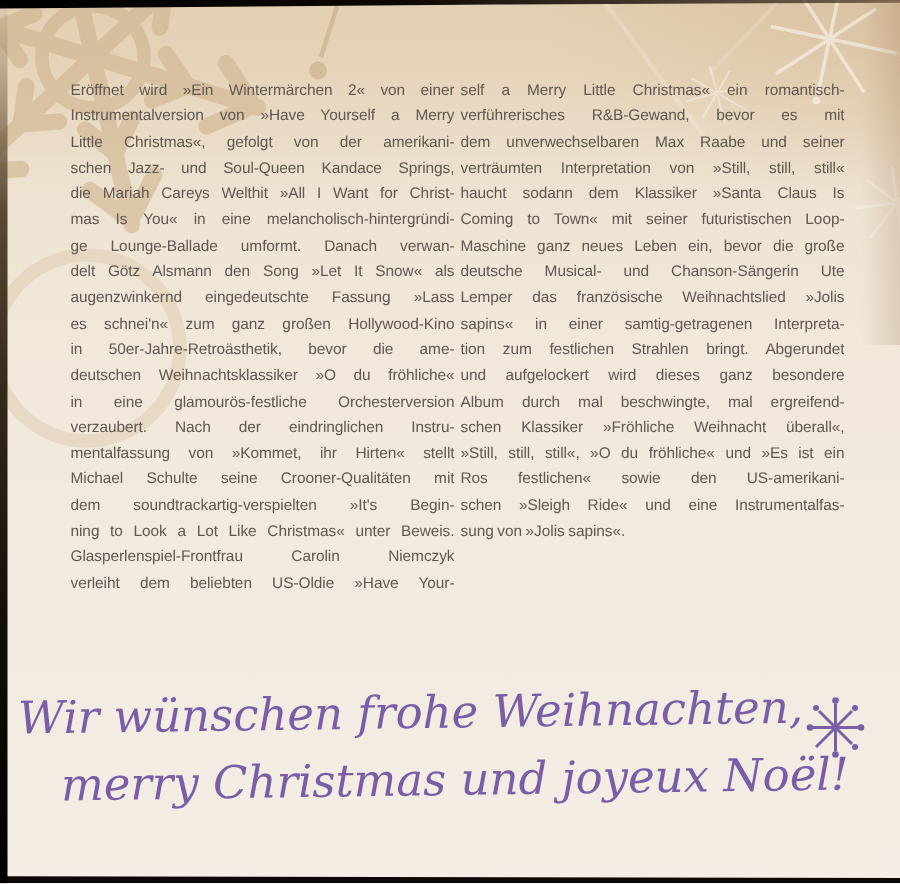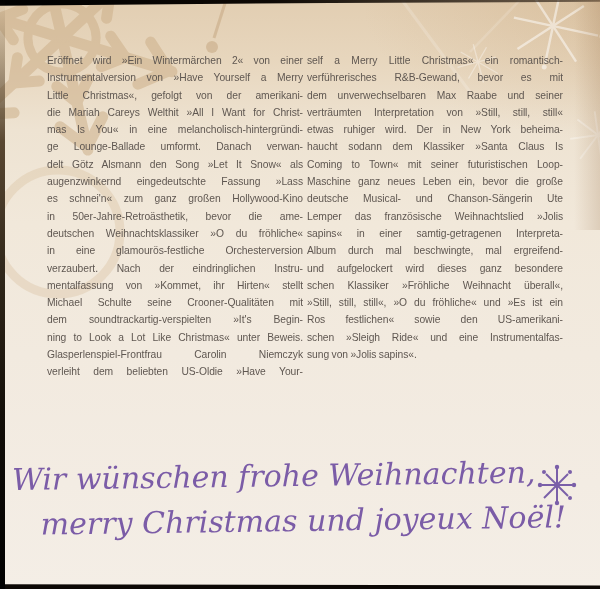--- a/index.html
+++ b/index.html
@@ -114,20 +114,21 @@
     </g>
     <line x1="402" y1="0" x2="470" y2="92" stroke="#ffffff" stroke-width="3" opacity="0.18"></line>
     <line x1="520" y1="0" x2="470" y2="52" stroke="#ffffff" stroke-width="2.5" opacity="0.15"></line>
   </svg>
 
   <div class="columns">
     <div class="col col-left">
         <div class="tline">Eröffnet wird »Ein Wintermärchen 2« von einer</div>
         <div class="tline">Instrumentalversion von »Have Yourself a Merry</div>
         <div class="tline">Little Christmas«, gefolgt von der amerikani-</div>
+        <div class="tline">schen Jazz- und Soul-Queen Kandace Springs,</div>
         <div class="tline">die Mariah Careys Welthit »All I Want for Christ-</div>
         <div class="tline">mas Is You« in eine melancholisch-hintergründi-</div>
         <div class="tline">ge Lounge-Ballade umformt. Danach verwan-</div>
         <div class="tline">delt Götz Alsmann den Song »Let It Snow« als</div>
         <div class="tline">augenzwinkernd eingedeutschte Fassung »Lass</div>
         <div class="tline">es schnei'n« zum ganz großen Hollywood-Kino</div>
         <div class="tline">in 50er-Jahre-Retroästhetik, bevor die ame-</div>
         <div class="tline">deutschen Weihnachtsklassiker »O du fröhliche«</div>
         <div class="tline">in eine glamourös-festliche Orchesterversion</div>
         <div class="tline">verzaubert. Nach der eindringlichen Instru-</div>
@@ -136,29 +137,29 @@
         <div class="tline">dem soundtrackartig-verspielten »It's Begin-</div>
         <div class="tline">ning to Look a Lot Like Christmas« unter Beweis.</div>
         <div class="tline">Glasperlenspiel-Frontfrau Carolin Niemczyk</div>
         <div class="tline">verleiht dem beliebten US-Oldie »Have Your-</div>
       </div>
     <div class="col col-right">
         <div class="tline">self a Merry Little Christmas« ein romantisch-</div>
         <div class="tline">verführerisches R&amp;B-Gewand, bevor es mit</div>
         <div class="tline">dem unverwechselbaren Max Raabe und seiner</div>
         <div class="tline">verträumten Interpretation von »Still, still, still«</div>
-        <div class="tline">etwas ruhiger wird. Der in New York beheima-</div>
         <div class="tline">haucht sodann dem Klassiker »Santa Claus Is</div>
         <div class="tline">Coming to Town« mit seiner futuristischen Loop-</div>
         <div class="tline">Maschine ganz neues Leben ein, bevor die große</div>
         <div class="tline">deutsche Musical- und Chanson-Sängerin Ute</div>
         <div class="tline">Lemper das französische Weihnachtslied »Jolis</div>
         <div class="tline">sapins« in einer samtig-getragenen Interpreta-</div>
+        <div class="tline">tion zum festlichen Strahlen bringt. Abgerundet</div>
+        <div class="tline">und aufgelockert wird dieses ganz besondere</div>
         <div class="tline">Album durch mal beschwingte, mal ergreifend-</div>
-        <div class="tline">und aufgelockert wird dieses ganz besondere</div>
         <div class="tline">schen Klassiker »Fröhliche Weihnacht überall«,</div>
         <div class="tline">»Still, still, still«, »O du fröhliche« und »Es ist ein</div>
         <div class="tline">Ros festlichen« sowie den US-amerikani-</div>
         <div class="tline">schen »Sleigh Ride« und eine Instrumentalfas-</div>
         <div class="tline">sung von »Jolis sapins«.</div>
       </div>
   </div>
 
   <div class="greeting">
     <div class="g1">Wir wünschen frohe Weihnachten,</div>

